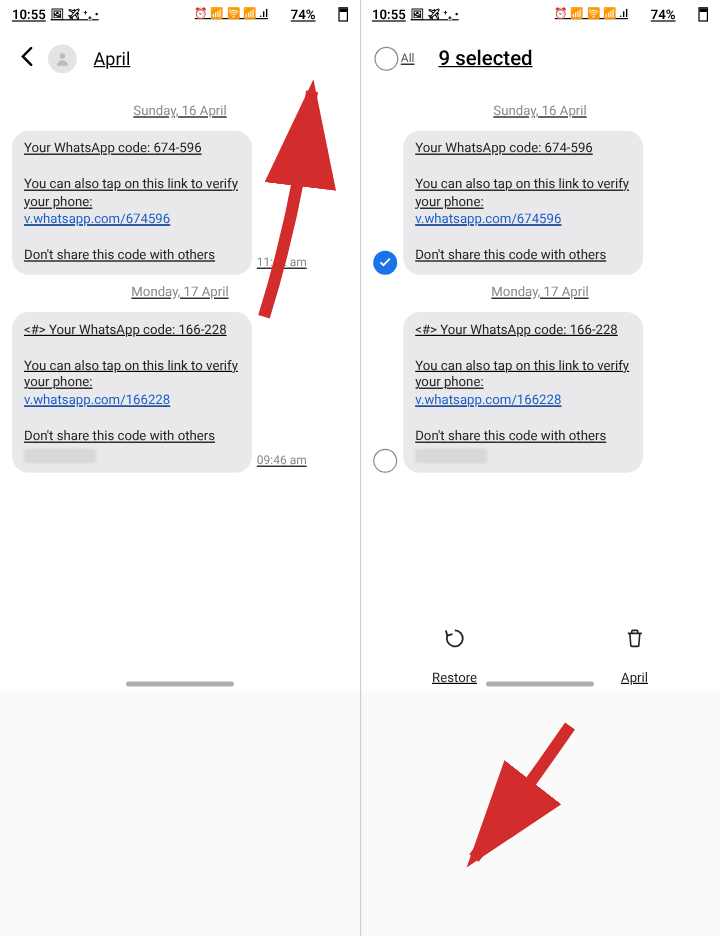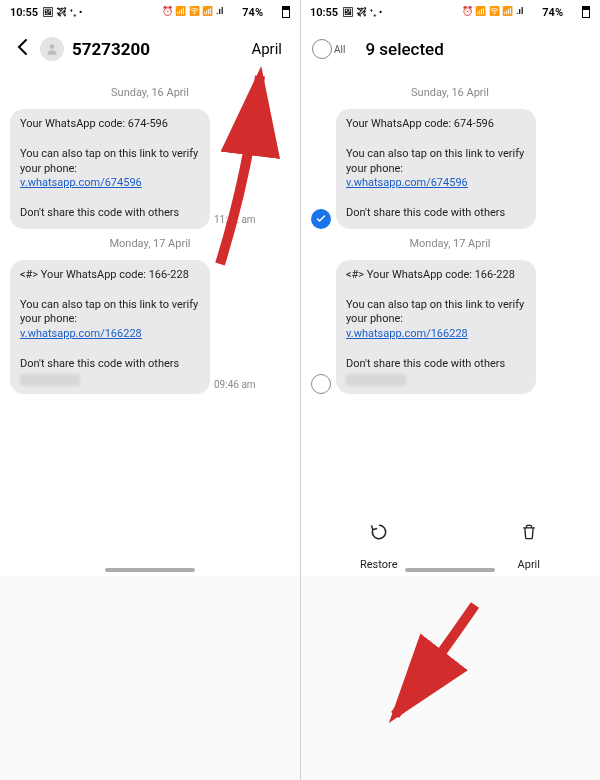--- a/index.html
+++ b/index.html
@@ -13,20 +13,21 @@
     overflow: hidden;
   }
   .panel {
     width: 300px;
     height: 576px;
     background: #fff;
     position: relative;
     display: flex;
     flex-direction: column;
     overflow: hidden;
+    text-decoration: underline;
   }
   .divider-v {
     position: absolute;
     left: 300px;
     top: 0;
     width: 1px;
     height: 780px;
     background: #d0d0d0;
   }
   .status-bar {
@@ -116,21 +117,20 @@
       <svg width="12" height="18" viewBox="0 0 12 18">
           <path d="M10 2 L3 9 L10 16" stroke="#000" stroke-width="2" fill="none" stroke-linecap="round"></path>
         </svg>
     </span>
     <span class="avatar">
       <svg width="14" height="14" viewBox="0 0 24 24">
           <circle cx="12" cy="8" r="4" fill="#bbb"></circle>
           <path d="M4 22c0-4.4 3.6-8 8-8s8 3.6 8 8" fill="#bbb"></path>
         </svg>
     </span>
-    <span class="title">57273200</span>
     <span class="edit-link">April</span>
   </div>
 
   <div class="thread">
     <div class="date-sep">Sunday, 16 April</div>
 
     <div class="msg-row">
       <div class="bubble">
         <div>Your WhatsApp code: 674-596</div><br>
         <span>You can also tap on this link to verify your phone: </span><a href="#">v.whatsapp.com/674596</a><br><br>

